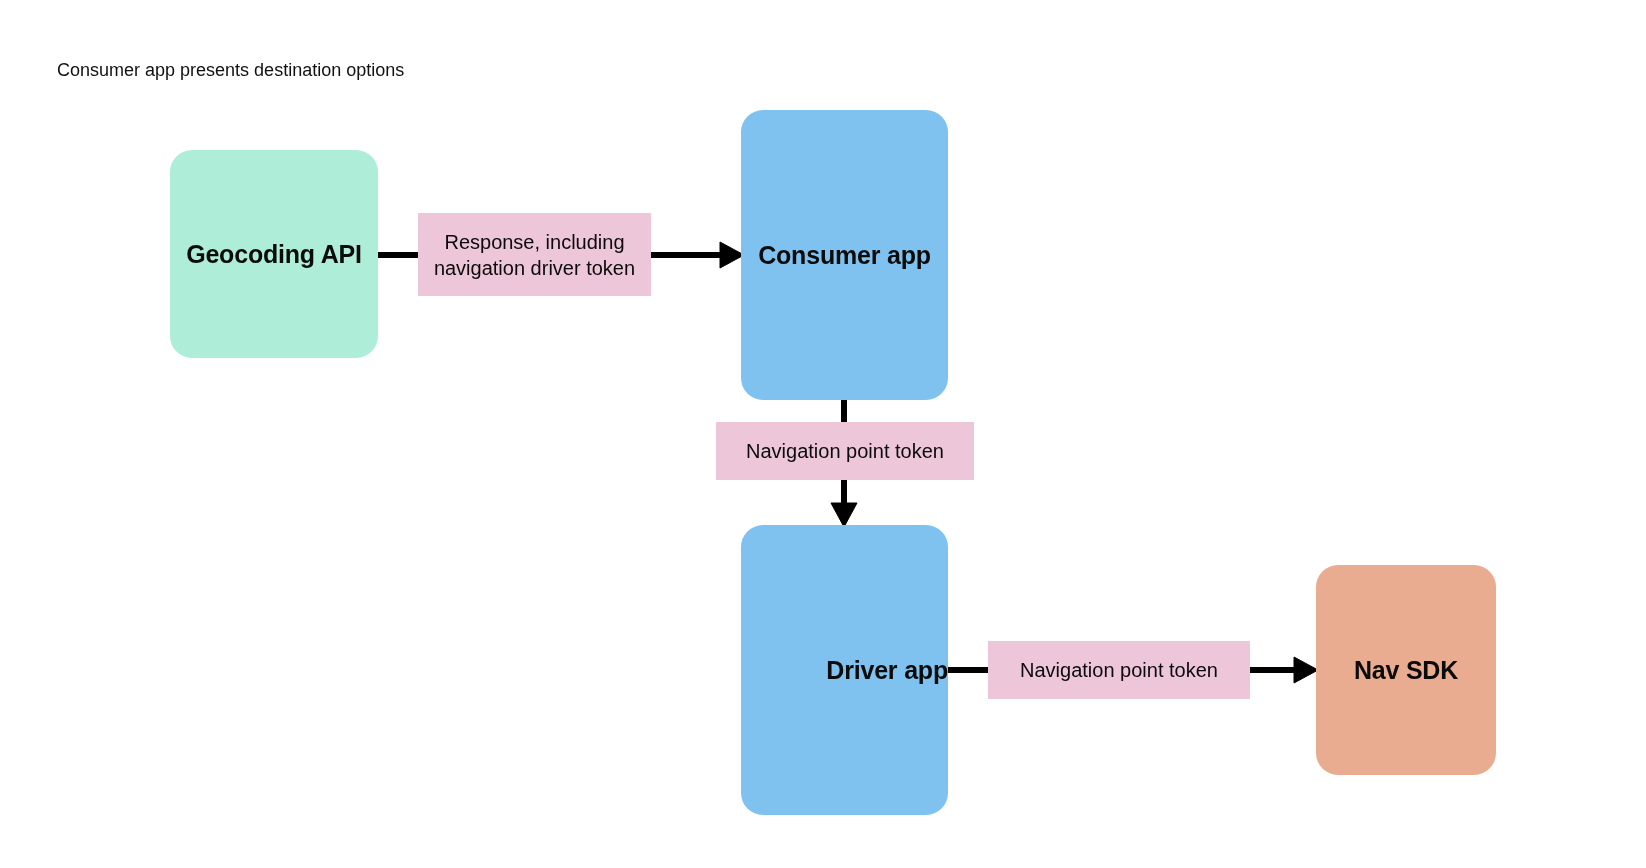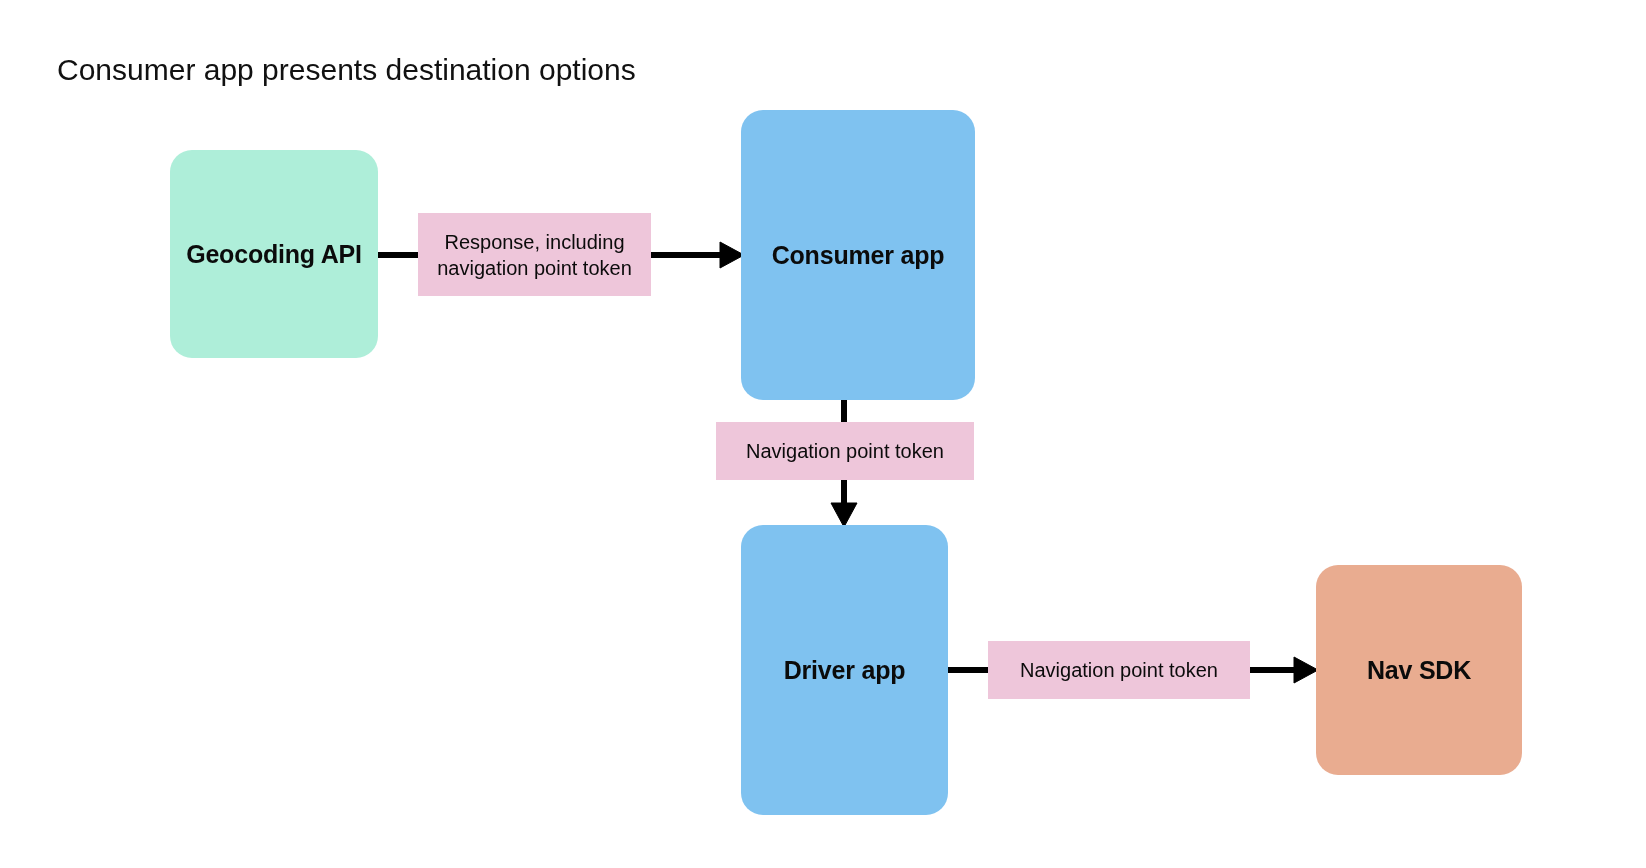--- a/index.html
+++ b/index.html
@@ -13,21 +13,21 @@
   }
   #canvas {
     position: relative;
     width: 1646px;
     height: 868px;
     background: #ffffff;
     overflow: hidden;
   }
   .col-header {
     position: absolute;
-    font-size: 30px;
+    font-size: 18px;
     line-height: 30px;
     color: #111111;
     white-space: nowrap;
     font-weight: 400;
   }
   .node {
     position: absolute;
     border-radius: 22px;
     display: flex;
     align-items: center;
@@ -84,31 +84,31 @@
 
   <svg class="connector" style="left:948px; top:650px;" width="370" height="40">
     <line x1="0" y1="20" x2="352" y2="20" stroke-width="6" stroke-linecap="butt"></line>
     <path d="M 370 20 L 346 7 L 346 33 Z" fill="#000000"></path>
   </svg>
 
   <div class="node" style="left:170px; top:150px; width:208px; height:208px; background:#aeeed9;">
     <span class="node-label">Geocoding API</span>
   </div>
 
-  <div class="node" style="left:741px; top:110px; width:234px; height:290px; background:#7fc2f0;">
+  <div class="node" style="left:741px; top:110px; width:207px; height:290px; background:#7fc2f0;">
     <span class="node-label">Consumer app</span>
   </div>
 
-  <div class="node" style="left:741px; top:525px; width:207px; height:290px; background:#7fc2f0;">
+  <div class="node" style="left:741px; top:525px; width:207px; height:290px; background:#7fc2f0;justify-content:flex-end;">
     <span class="node-label">Driver app</span>
   </div>
 
-  <div class="node" style="left:1316px; top:565px; width:206px; height:210px; background:#e9ac90;">
+  <div class="node" style="left:1316px; top:565px; width:180px; height:210px; background:#e9ac90;">
     <span class="node-label">Nav SDK</span>
   </div>
 
-  <div class="edge-label" style="left:418px; top:213px; width:233px; height:83px; background:#eec6da;">Response, including navigation point token</div>
+  <div class="edge-label" style="left:418px; top:213px; width:233px; height:83px; background:#eec6da;">Response, including navigation driver token</div>
 
   <div class="edge-label" style="left:716px; top:422px; width:258px; height:58px; background:#eec6da;">Navigation point token</div>
 
   <div class="edge-label" style="left:988px; top:641px; width:262px; height:58px; background:#eec6da;">Navigation point token</div>
 
 </div>
 
 </body></html>

